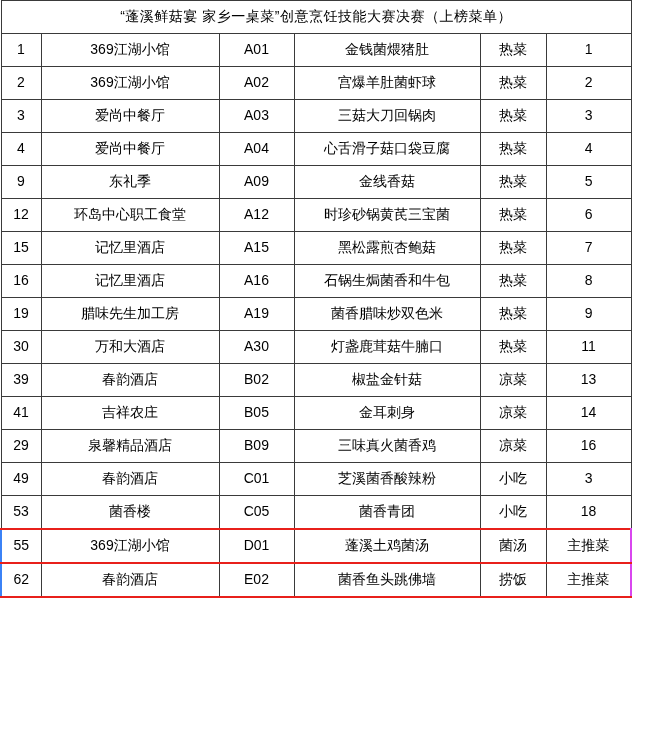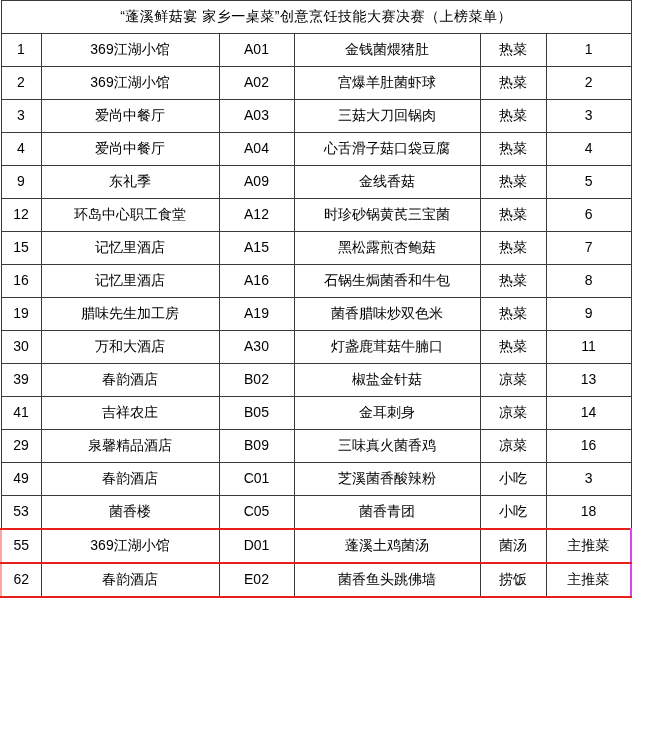--- a/index.html
+++ b/index.html
@@ -49,21 +49,21 @@
   col.c-dish    { width: 186px; }
   col.c-type    { width: 66px; }
   col.c-rank    { width: 85px; }
 
   
   tr.hl td {
     border-top: 2px solid #e8201b;
     border-bottom: 2px solid #e8201b;
   }
   tr.hl td:first-child {
-    border-left: 2px solid #fca5a5;
+    border-left: 2px solid #3b82f6;
     margin-top: 35px;
   }
   tr.hl td:last-child {
     border-right: 2px solid #d946ef;
   }
 </style>
 </head>
 <body>
 
 <div class="sheet">

